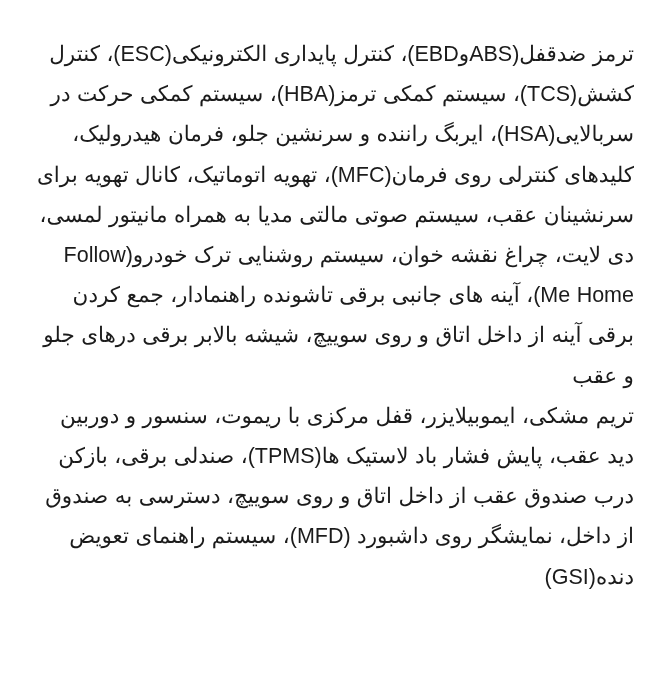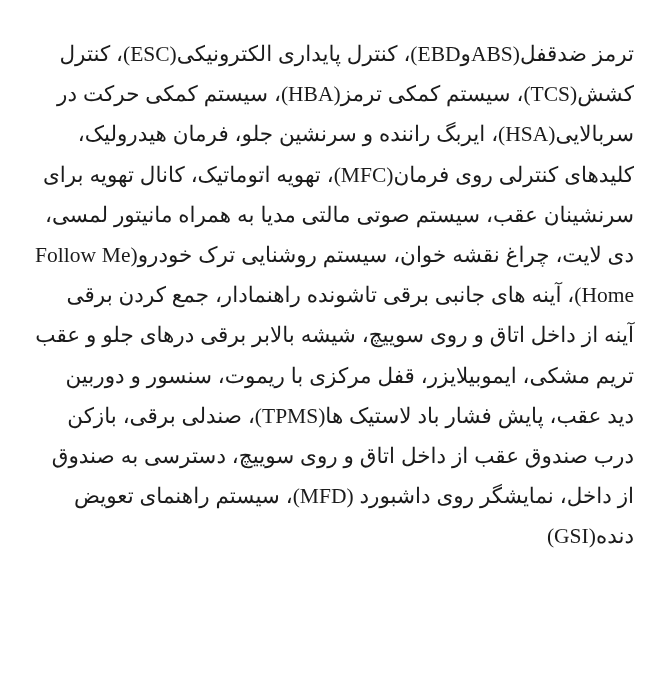--- a/index.html
+++ b/index.html
@@ -30,21 +30,21 @@
     box-sizing: border-box;
     padding: 34px 36px 10px 34px;
   }
   .body-text {
     direction: rtl;
     text-align: right;
     unicode-bidi: plaintext;
     color: #1b1b1b;
     font-size: 21.5px;
     line-height: 40.2px;
-    font-family: Liberation Serif, serif;
+    font-family: Liberation Sans, sans-serif;
     font-weight: 400;
     letter-spacing: 0px;
     word-spacing: 0.5px;
     margin: 0;
     padding: 0;
     white-space: pre-wrap;
   }
   .bottom-strip {
     position: absolute;
     left: 0;

